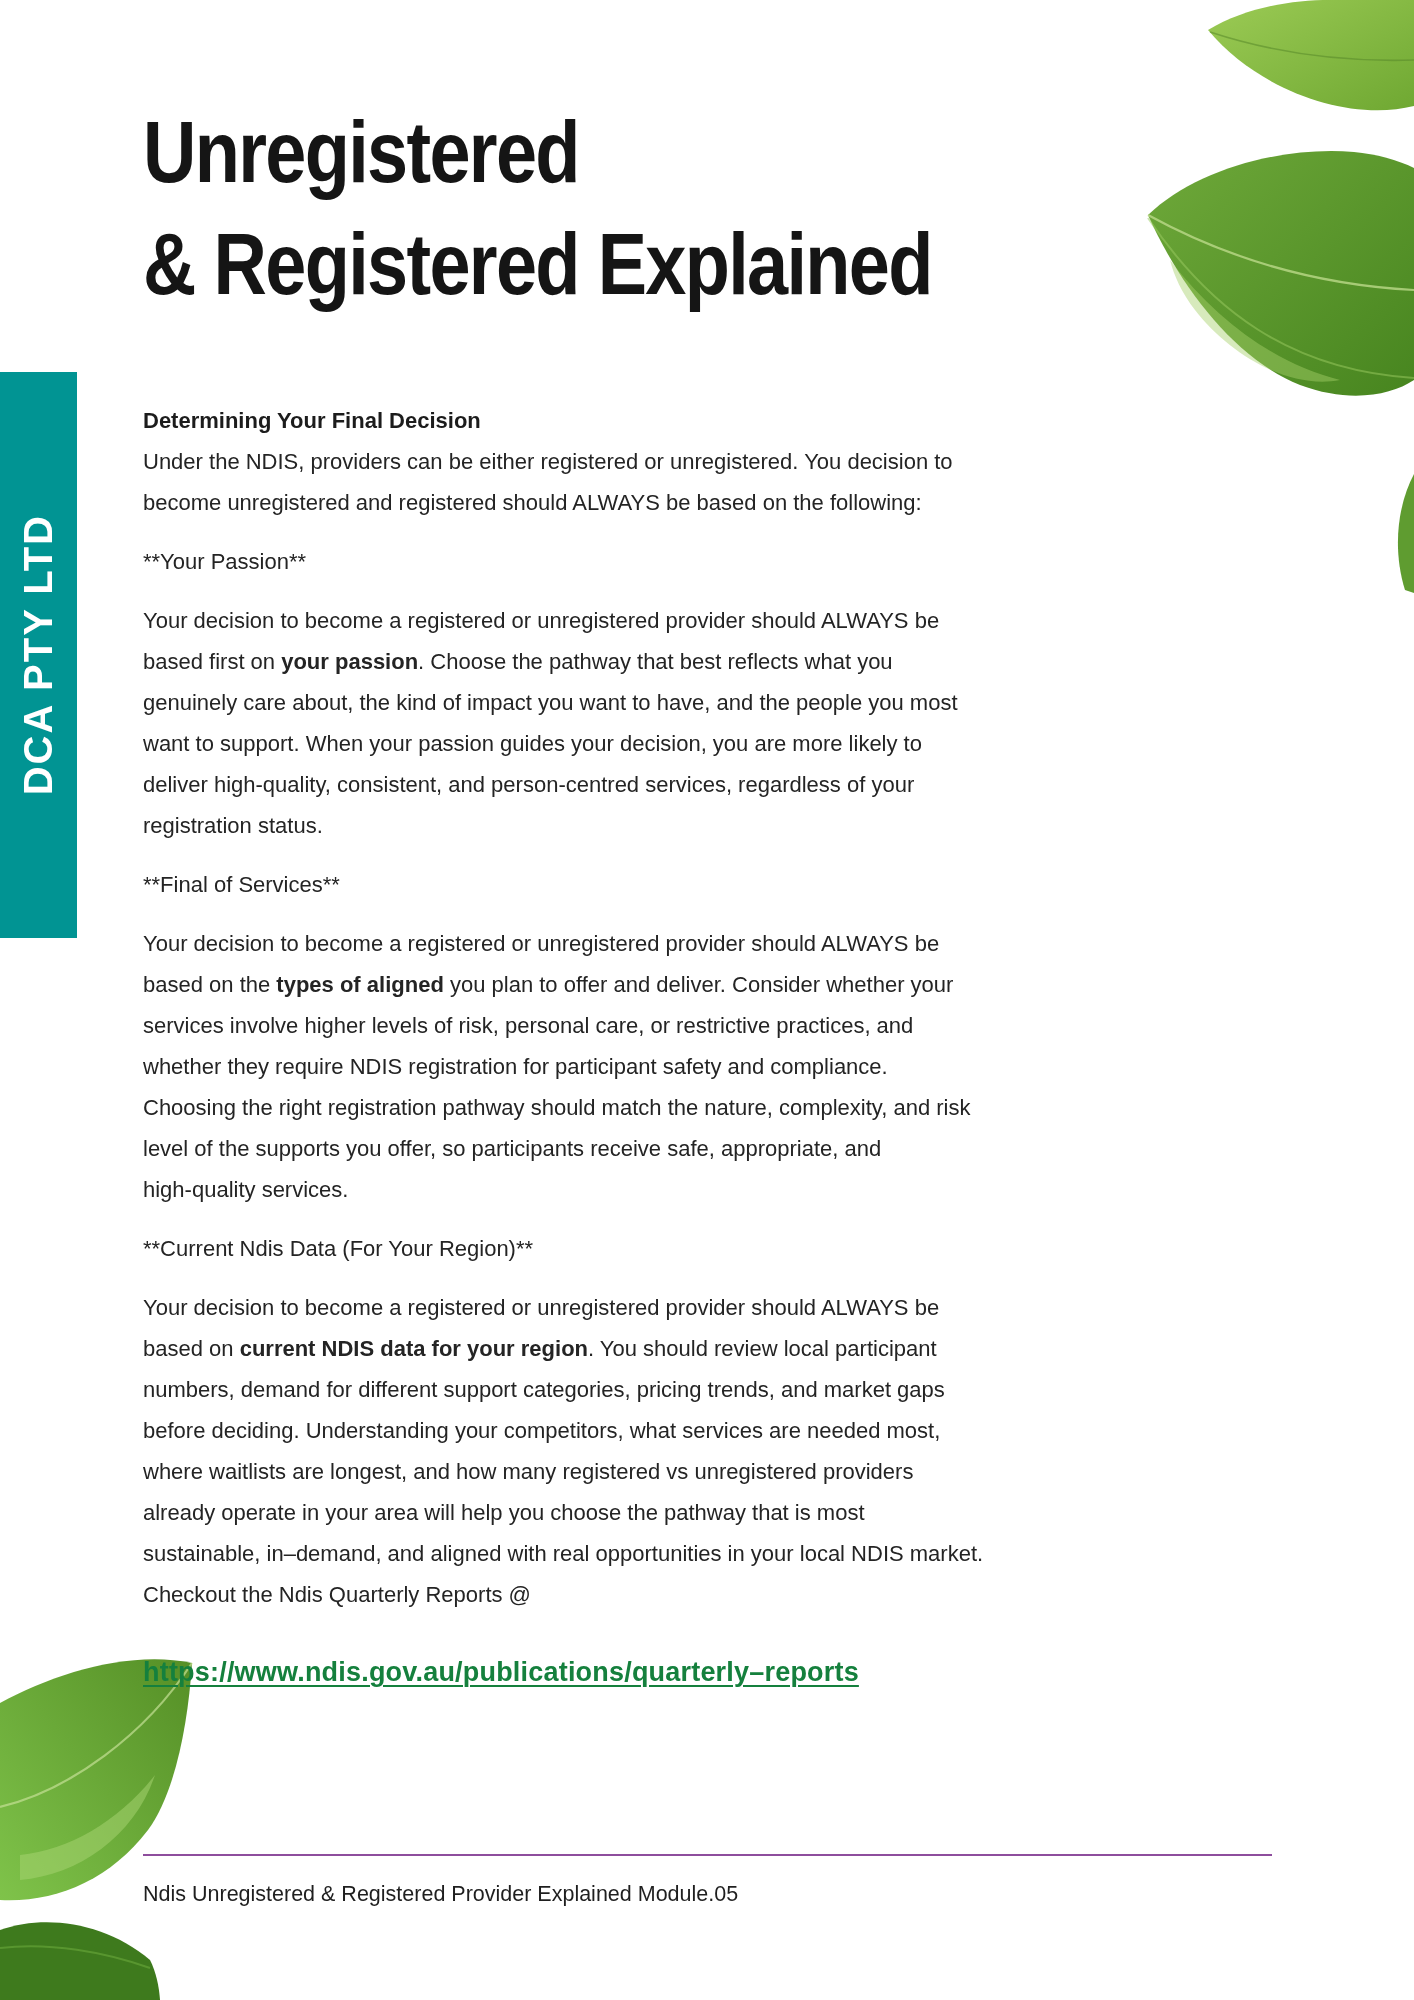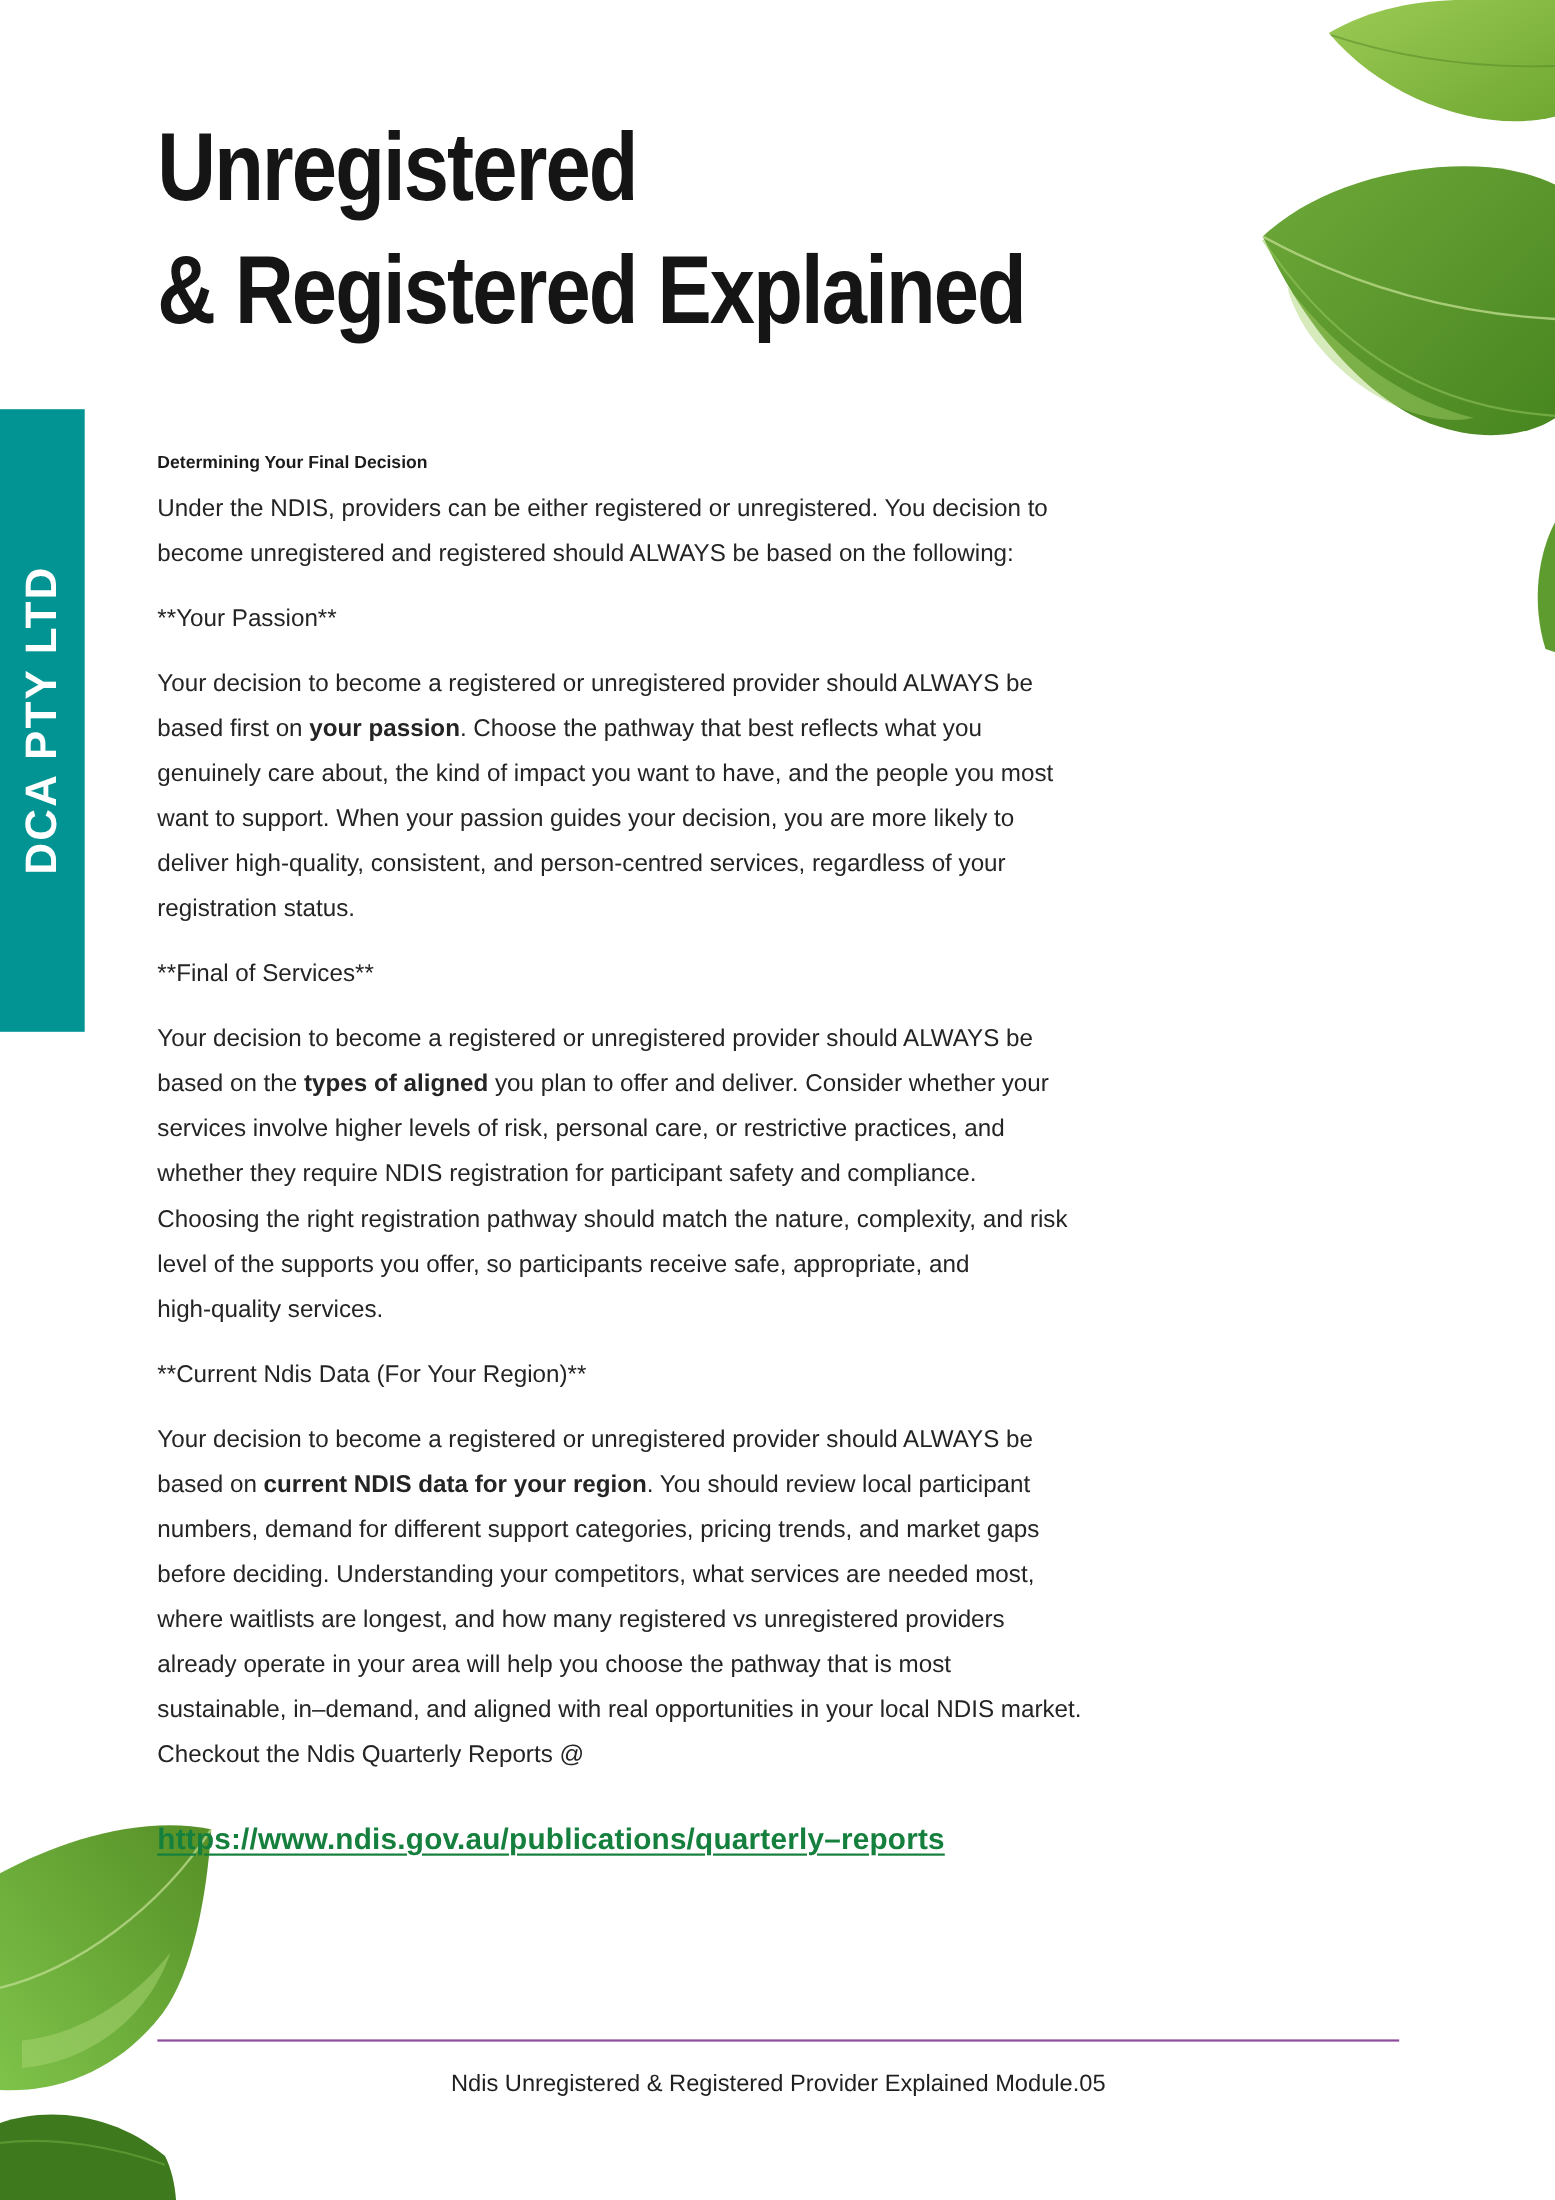--- a/index.html
+++ b/index.html
@@ -21,38 +21,38 @@
     position:absolute;left:143px;top:96px;margin:0;
     font-size:88px;line-height:112px;font-weight:bold;letter-spacing:-2px;
     color:#151515;white-space:pre-line;transform:scaleX(.84);transform-origin:left top;
   }
   
   .content{
     position:absolute;left:143px;top:400px;width:980px;
     font-size:22px;line-height:41px;color:#242424;
   }
   .content h2{
-    margin:0;font-size:16px;line-height:41px;font-weight:bold;color:#1c1c1c;
+    margin:0;font-size:22px;line-height:41px;font-weight:bold;color:#1c1c1c;
   }
   .content p{margin:18px 0 0 0;white-space:pre-line;}
   .content p.first{margin-top:0;}
   .content p b{font-weight:bold;}
   a.report-link{
     display:inline-block;margin-top:37px;
     color:#15803d;font-weight:bold;font-size:27px;
     text-decoration:underline;text-decoration-thickness:2px;text-underline-offset:4px;
     letter-spacing:.2px;
   }
   
   .footer-line{
     position:absolute;left:143px;top:1854px;width:1129px;height:2px;background:#8E4D9D;
   }
   .footer-row{
     position:absolute;left:143px;top:1880px;width:1129px;
-    display:flex;justify-content:center;align-items:baseline;
+    display:flex;justify-content:flex-start;align-items:baseline;
     font-size:21.5px;color:#1f1f1f;line-height:28px;
   }
   .leaf{position:absolute;pointer-events:none;}
 </style>
 </head>
 <body>
 
 <svg class="leaf" style="right:0;top:0;" width="214" height="140" viewBox="0 0 214 140">
   <defs>
     <linearGradient id="gA" x1="0" y1="0" x2="1" y2="1">

